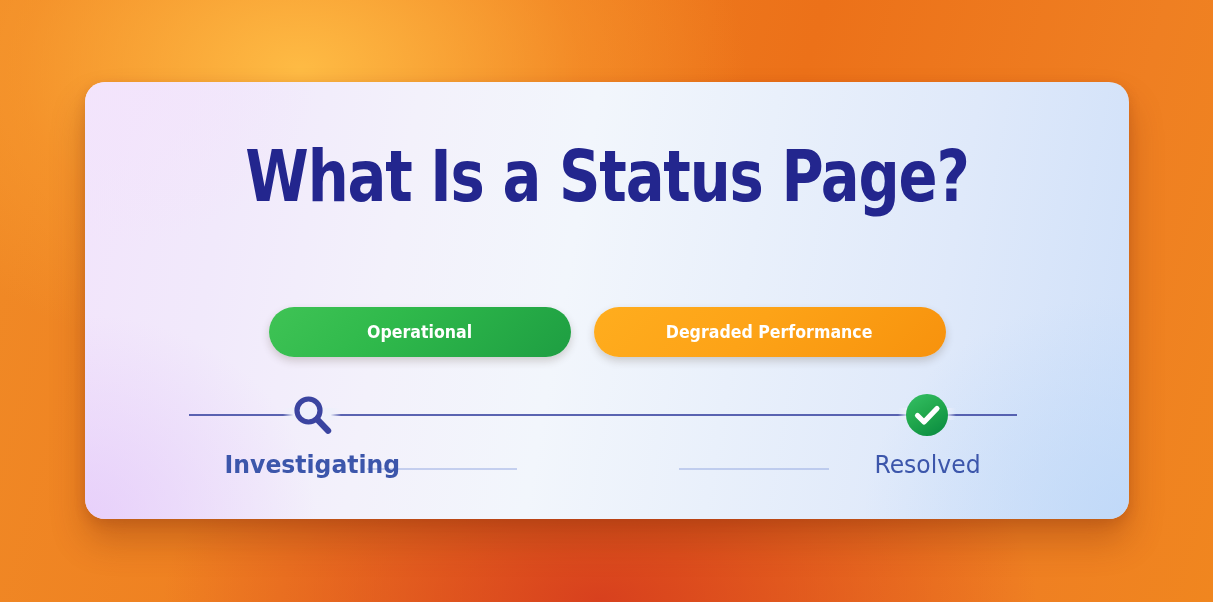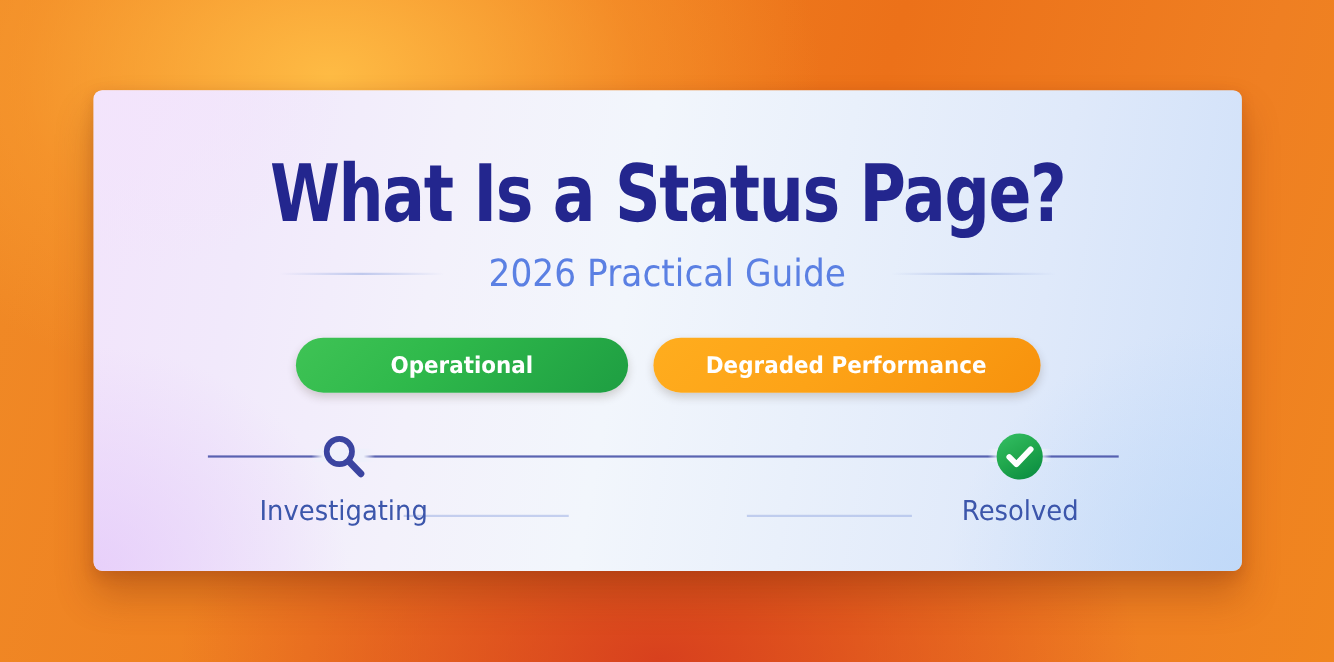--- a/index.html
+++ b/index.html
@@ -26,21 +26,21 @@
       linear-gradient(105deg, #f08a26 0%, #ef7f20 32%, #ec7119 60%, #ef7f22 85%, #f0861f 100%);
   }
 
   
   .card {
     position: absolute;
     left: 85px;
     top: 82px;
     width: 1044px;
     height: 437px;
-    border-radius: 8px;
+    border-radius: 20px;
     background: linear-gradient(100deg,
         #f2e4fb 0%,
         #f1e9fb 14%,
         #f3f1fb 30%,
         #f2f6fc 46%,
         #e9f0fb 62%,
         #dfe9fa 80%,
         #cfe0f9 100%);
     box-shadow:
       0 22px 34px rgba(120, 40, 10, 0.30),
@@ -123,21 +123,21 @@
   .badge {
     height: 50px;
     border-radius: 25px;
     display: flex;
     align-items: center;
     justify-content: center;
     padding: 0 30px;
     color: #ffffff;
     font-family: "DejaVu Sans", sans-serif;
     font-weight: bold;
-    font-size: 21px;
+    font-size: 17px;
     letter-spacing: 0px;
     white-space: nowrap;
     box-shadow: 0 4px 9px rgba(60, 40, 20, 0.20);
     border: none;
     cursor: pointer;
   }
   .badge span { transform: scaleX(0.93); display:block; }
   .badge-operational {
     background: linear-gradient(135deg, #3fc355 0%, #2fb94b 40%, #1e9e42 100%);
     min-width: 242px;
@@ -177,21 +177,21 @@
     justify-content: space-between;
     align-items: flex-start;
   }
   .tl-node {
     position: relative;
     width: 180px;
     display: flex;
     flex-direction: column;
     align-items: center;
   }
-  .tl-node:nth-child(1) { margin-left: 33px; }
+  .tl-node:nth-child(1) { margin-left: 33px; font-weight: bold; }
   .tl-node:nth-child(3) { margin-right: 26px; text-align: center; }
   .tl-icon-wrap {
     position: relative;
     z-index: 2;
     height: 46px;
     display: flex;
     align-items: center;
     justify-content: center;
   }
   
@@ -228,25 +228,20 @@
 </head>
 <body>
 
 <div class="stage">
 
   <div class="card">
     <div class="card-inner">
 
       <div class="title">What Is a Status Page?</div>
 
-      <div class="subtitle-row">
-        <div class="sub-rule"></div>
-        <div class="subtitle">2026 Practical Guide</div>
-        <div class="sub-rule"></div>
-      </div>
 
       <div class="badges">
         <div class="badge badge-operational">
           <span>Operational</span>
         </div>
         <div class="badge badge-degraded">
           <span>Degraded Performance</span>
         </div>
       </div>
 

